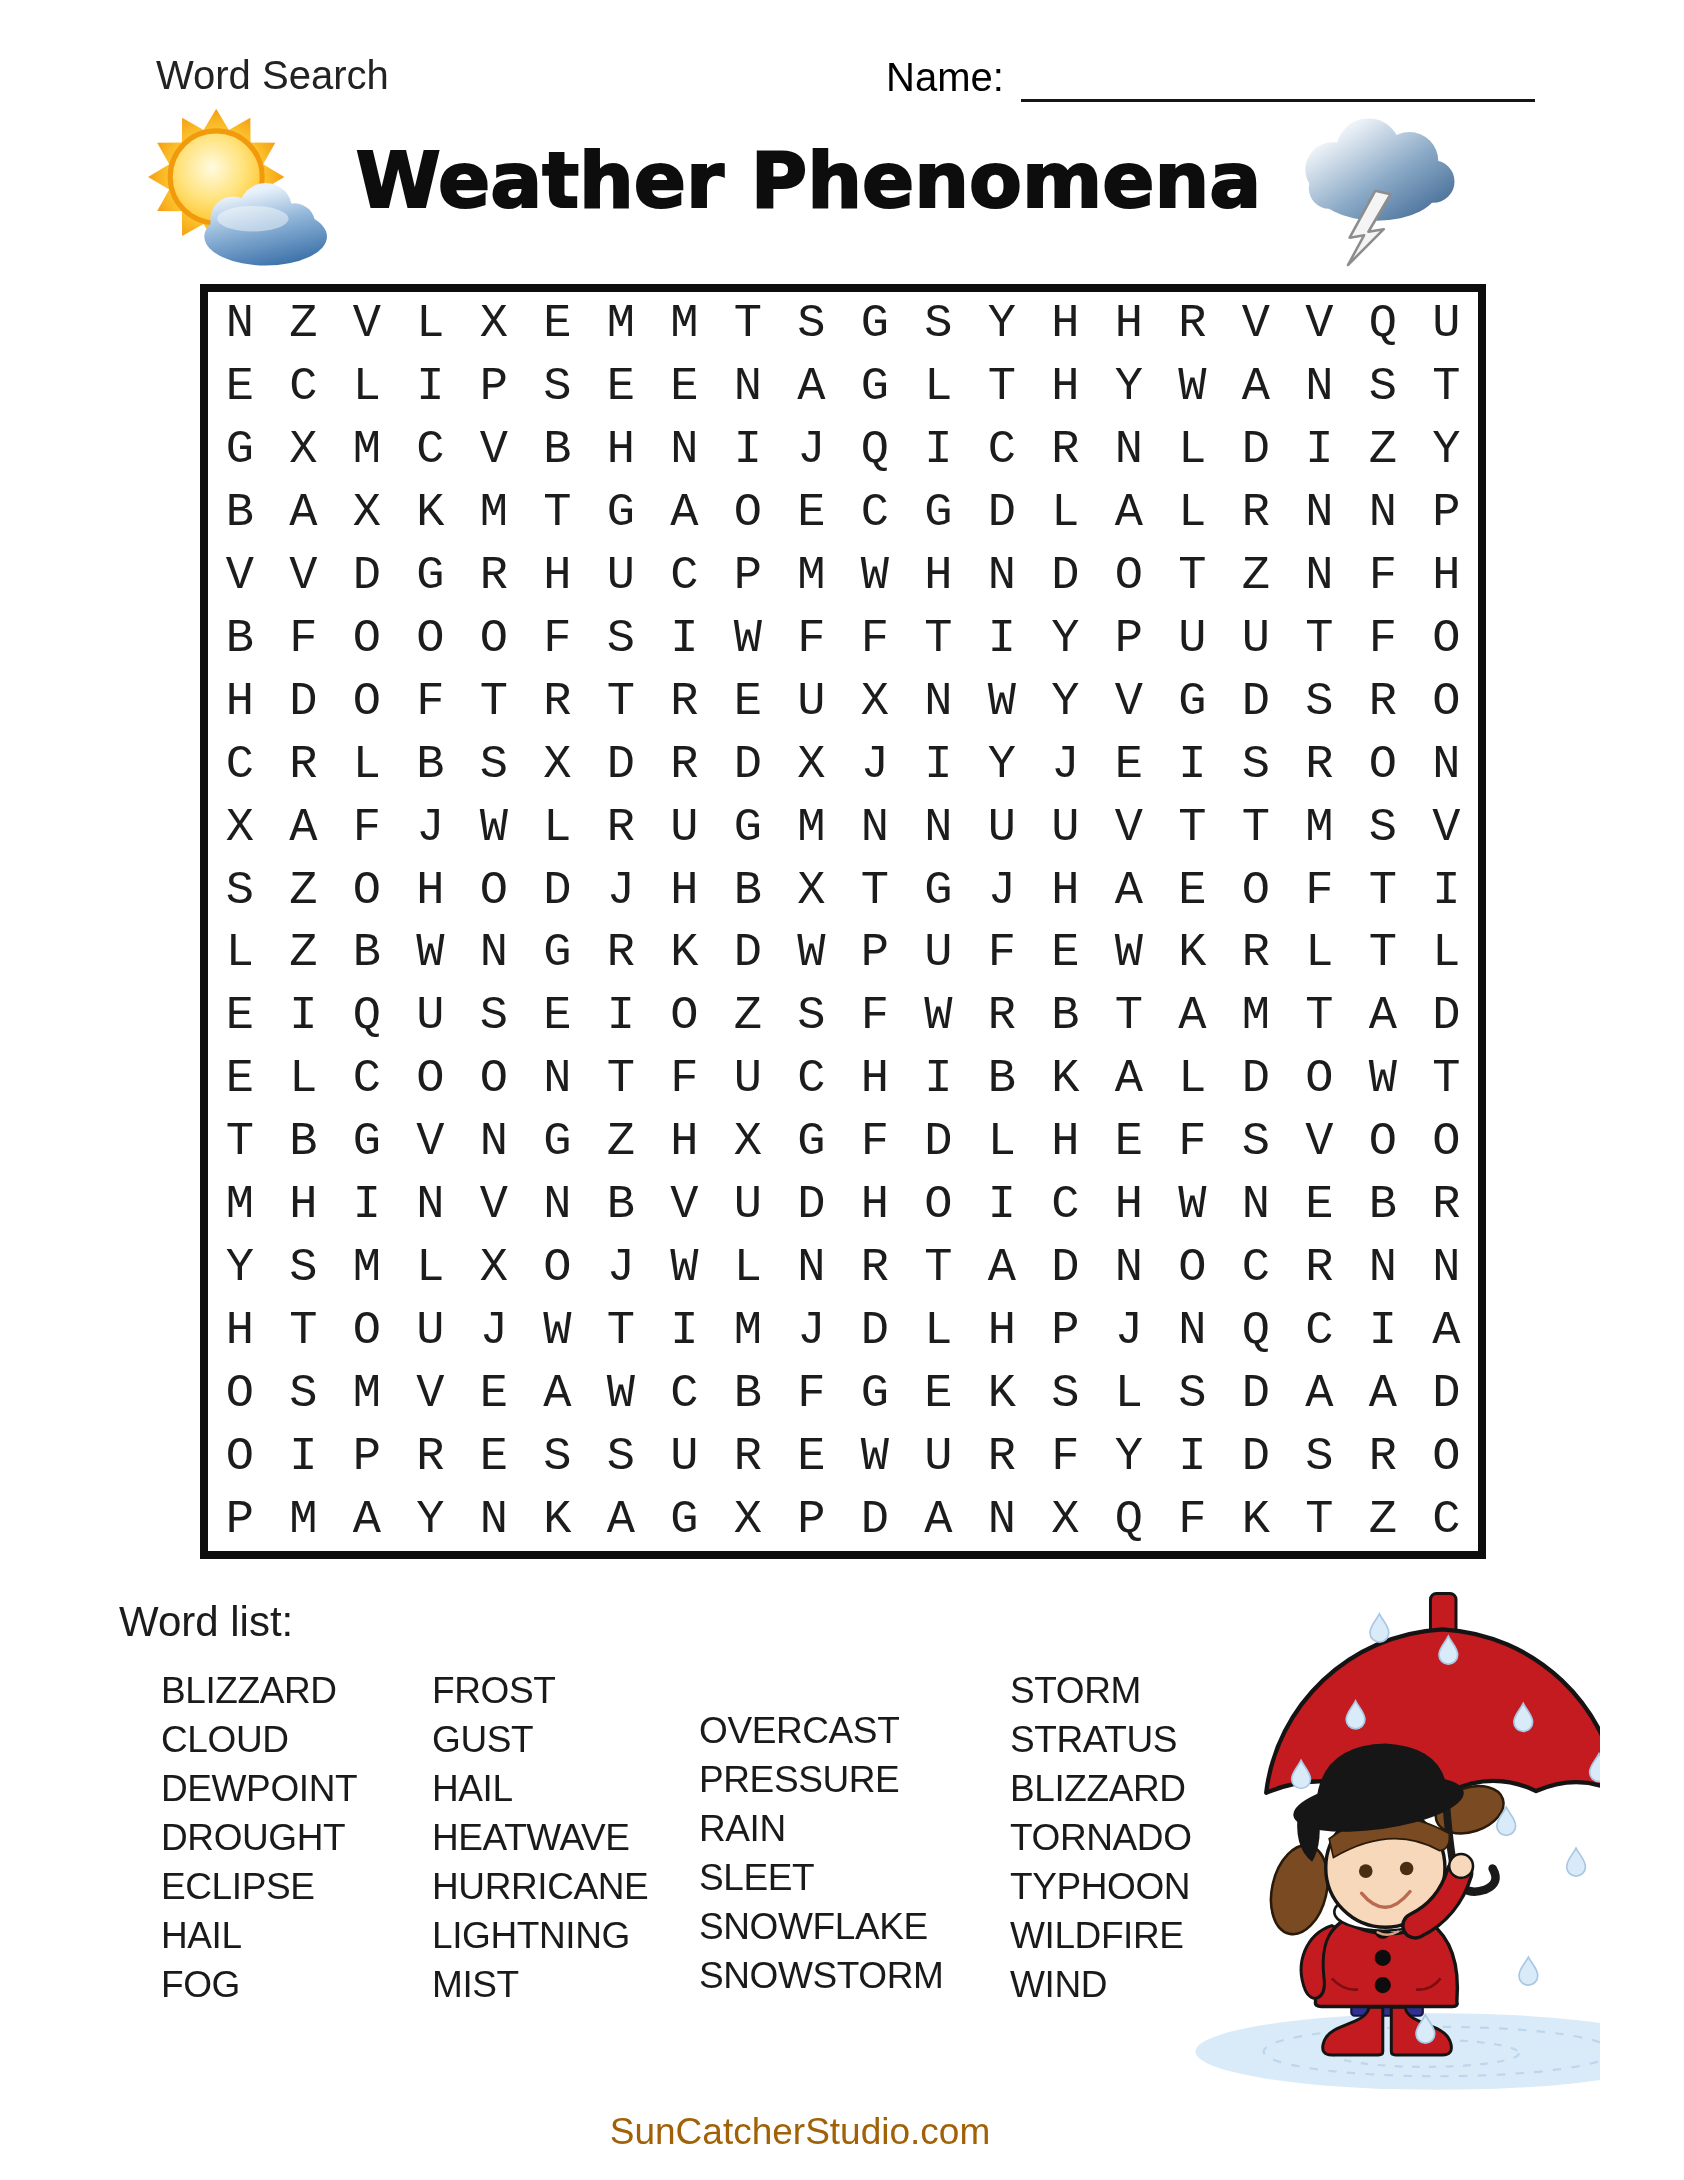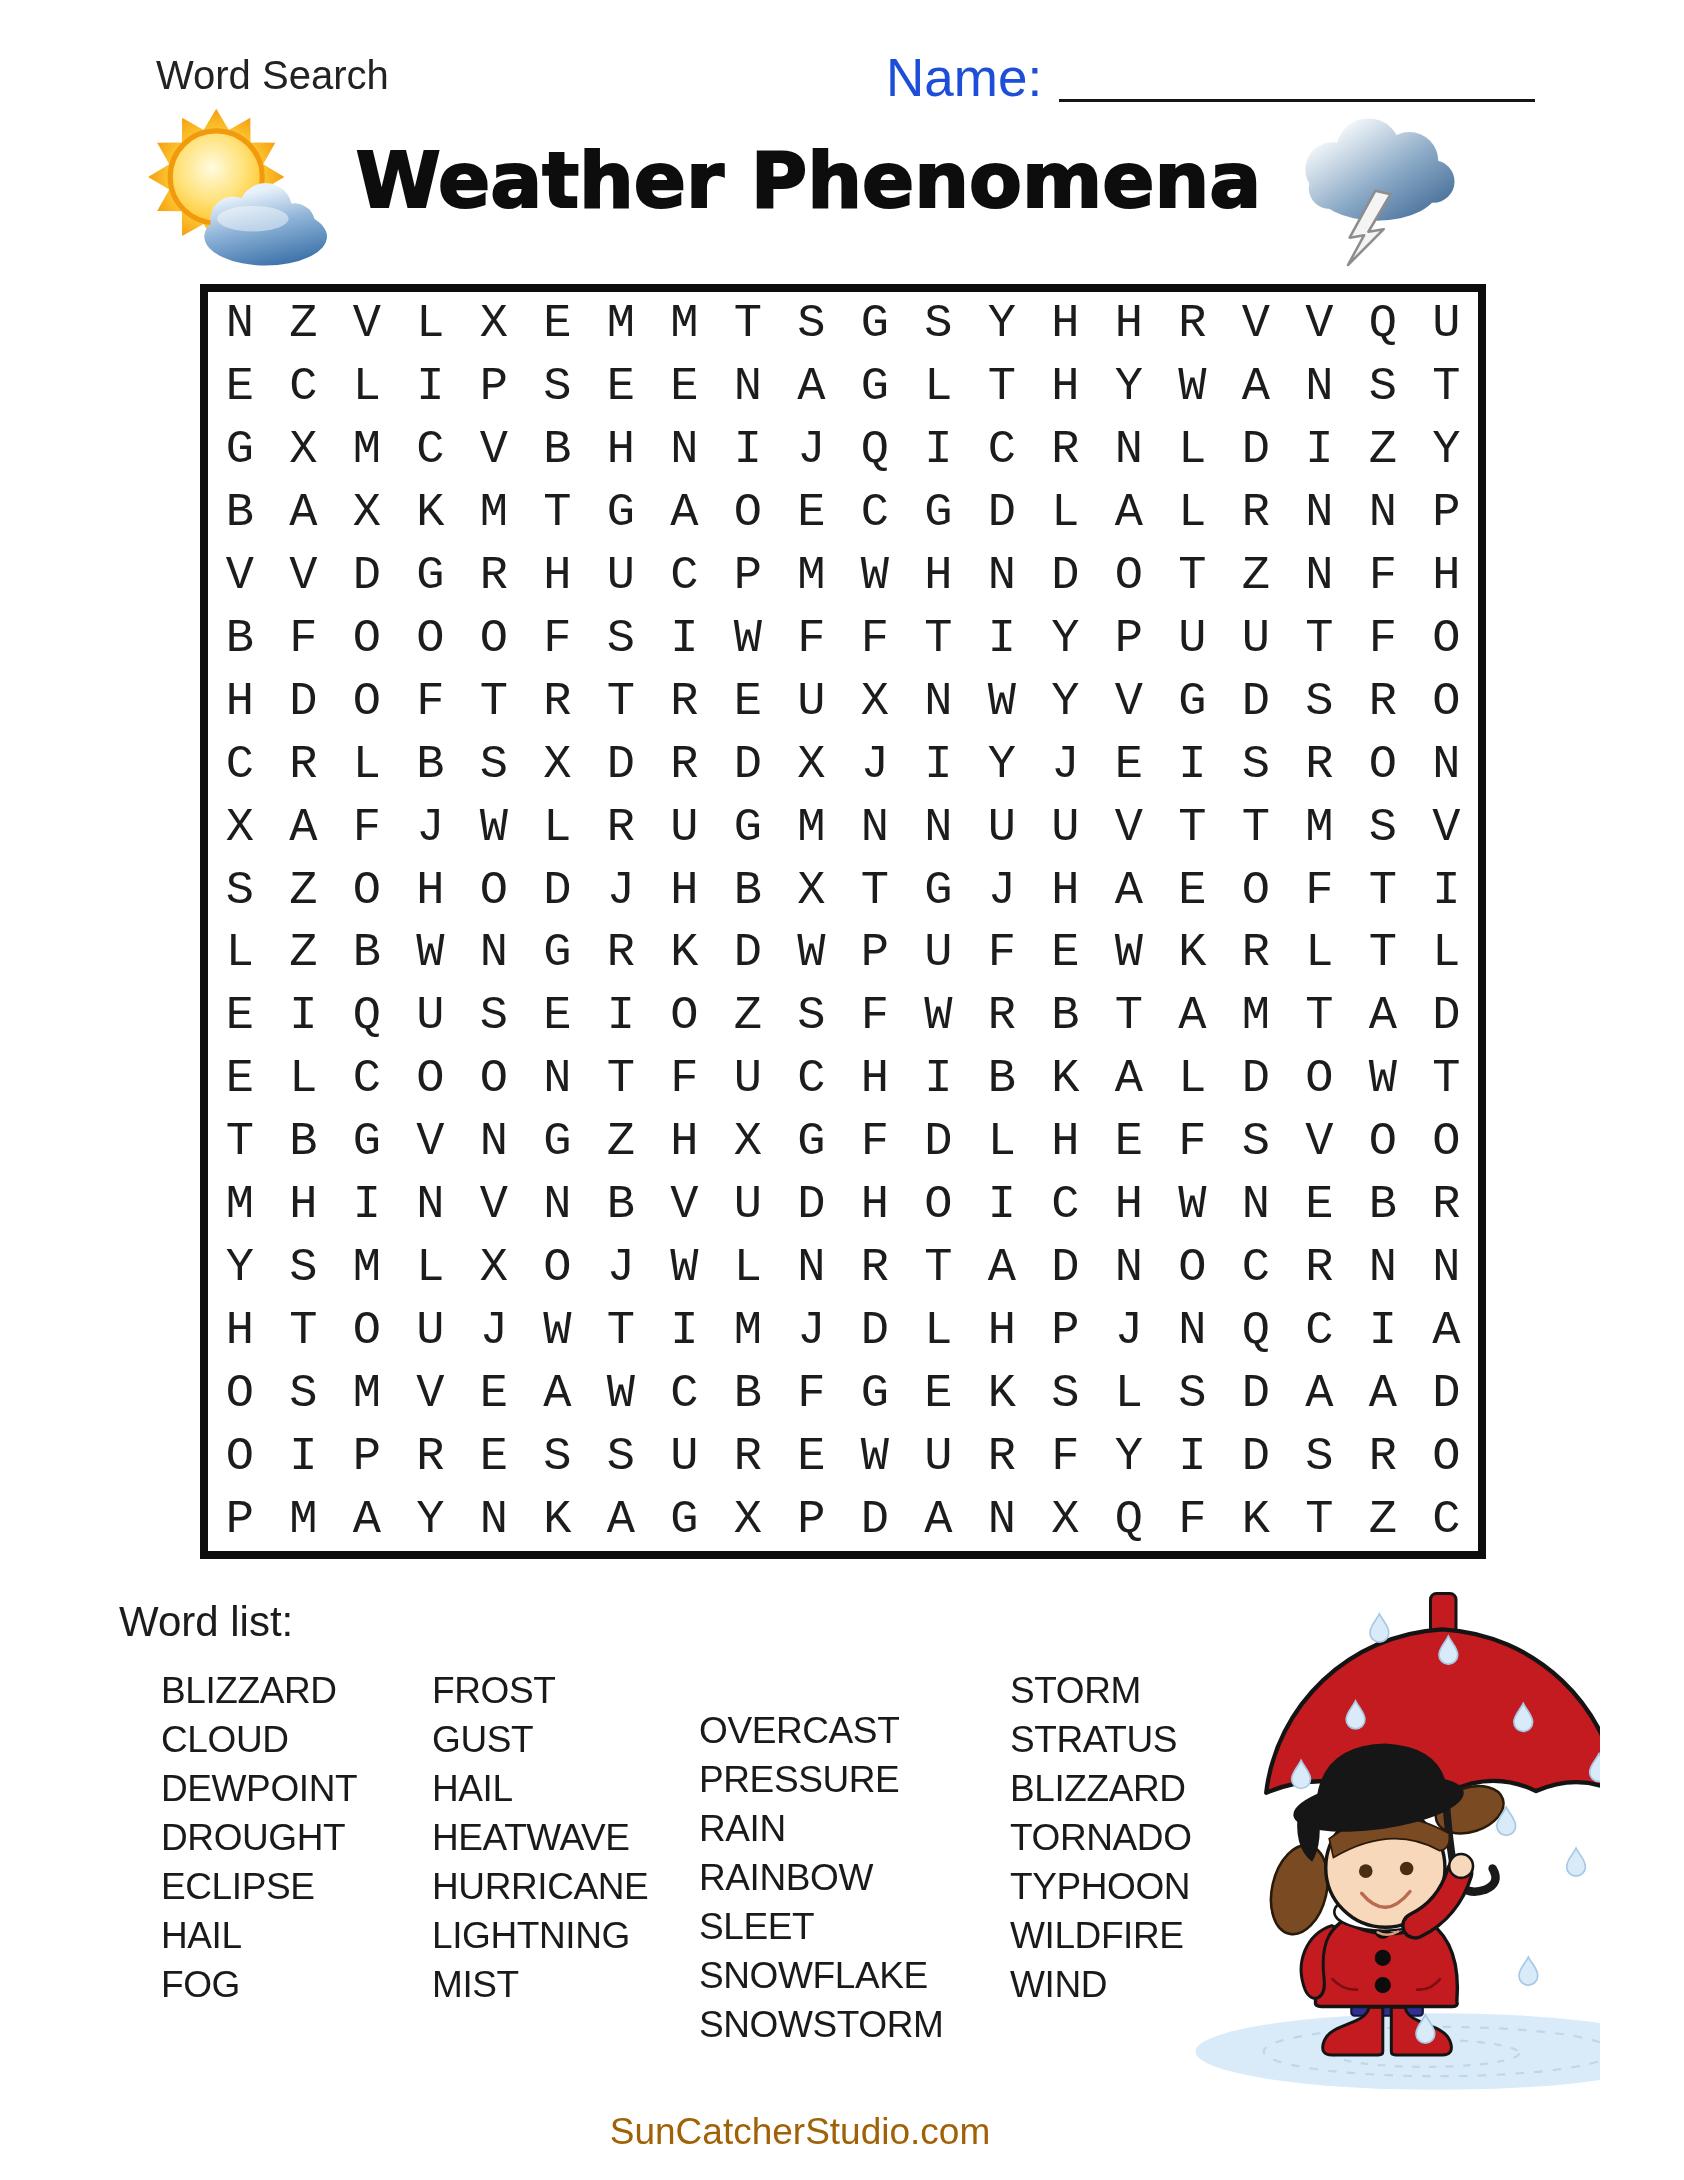--- a/index.html
+++ b/index.html
@@ -3,21 +3,21 @@
 <meta charset="utf-8">
 <style>
   html,body { margin:0; padding:0; background:#ffffff; }
   .page {
     position:relative; width:1600px; height:2181px; background:#ffffff;
     font-family:"Liberation Sans", sans-serif; color:#1c1c1c; overflow:hidden;
   }
   
   .doc-type { position:absolute; left:156px; top:53px; font-size:40px; color:#222; }
   .name-row { position:absolute; left:886px; top:53px; width:649px; display:flex; align-items:flex-end; }
-  .name-label { font-size:53px; color:#1d4ed8; line-height:49px; }
+  .name-label { font-size:40px; color:#000000; line-height:49px; }
   .name-line { flex:1; margin-left:17px; height:46px; border-bottom:3.4px solid #161616; }
   
   .title-row { position:absolute; top:107px; left:0; width:100%;
     display:flex; justify-content:center; align-items:flex-start; gap:29px; }
   .main-title {
     font-family:"DejaVu Sans", sans-serif; font-weight:bold; font-size:77px;
     letter-spacing:0px; color:#0d0d0d; -webkit-text-stroke:2.1px #0d0d0d;
     padding-top:29px; white-space:nowrap;
   }
   
@@ -528,21 +528,20 @@
         <div class="word">HAIL</div>
         <div class="word">HEATWAVE</div>
         <div class="word">HURRICANE</div>
         <div class="word">LIGHTNING</div>
         <div class="word">MIST</div>
       </div>
       <div class="word-col">
         <div class="word">OVERCAST</div>
         <div class="word">PRESSURE</div>
         <div class="word">RAIN</div>
-        <div class="word">RAINBOW</div>
         <div class="word">SLEET</div>
         <div class="word">SNOWFLAKE</div>
         <div class="word">SNOWSTORM</div>
       </div>
       <div class="word-col">
         <div class="word">STORM</div>
         <div class="word">STRATUS</div>
         <div class="word">BLIZZARD</div>
         <div class="word">TORNADO</div>
         <div class="word">TYPHOON</div>

